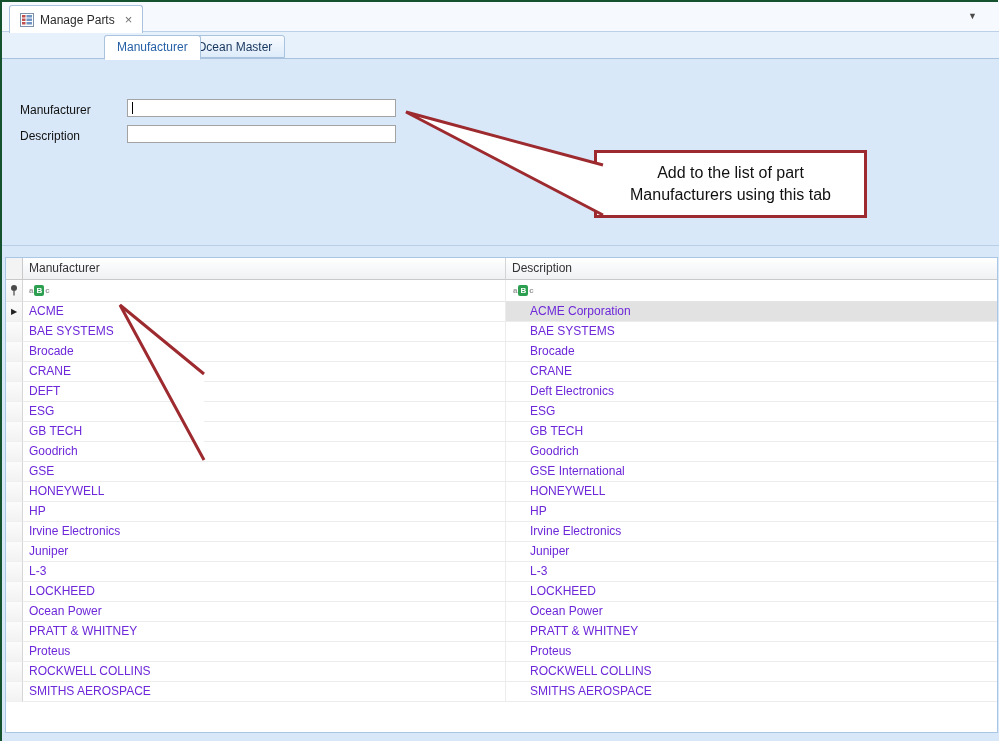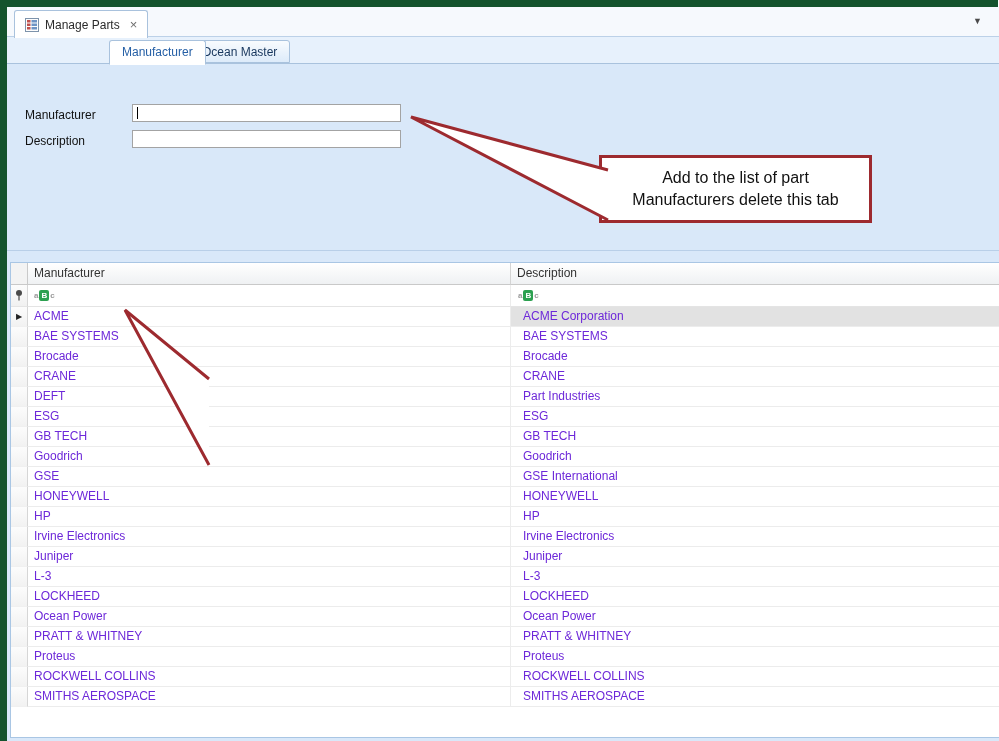--- a/index.html
+++ b/index.html
@@ -1,18 +1,18 @@
 <!DOCTYPE html>
 <html><head>
 <meta charset="utf-8">
 <style>
   * { margin:0; padding:0; box-sizing:border-box; }
   html,body { width:999px; height:741px; }
   body { font-family:"Liberation Sans", sans-serif; background:#fff; overflow:hidden; }
-  #app { position:relative; width:998px; height:741px; background:#f6f9fd; border:7px solid #14532d; }
+  #app { position:relative; width:998px; height:741px; background:#f6f9fd; border:2px solid #14532d; }
 
   
   .doc-tab-bar { position:absolute; left:0; top:0; width:997px; height:30px; background:#f6f9fd; border-bottom:1px solid #bcd1e8; }
   .doc-tab { position:absolute; left:7px; top:3px; height:28px; background:#fff; border:1px solid #a9c2dd; border-bottom:none;
              border-radius:3px 3px 0 0; display:flex; align-items:center; gap:6px; padding:0 10px; z-index:3; }
   .doc-tab-label { font-size:12px; color:#2b2b2b; }
   .doc-tab-close { font-size:13px; color:#6e6e6e; margin-left:4px; cursor:default; line-height:1; }
   .tab-dropdown { position:absolute; right:22px; top:9px; font-size:9px; color:#4a4a4a; }
 
   
@@ -49,21 +49,21 @@
   .abc { display:inline-flex; align-items:center; gap:1px; font-size:8px; font-weight:bold; }
   .abc-side { color:#9a9a9a; }
   .abc-mid { background:#2ca050; color:#fff; padding:1px 2px; border-radius:2px; }
   .grid-row { display:flex; height:20px; }
   .row-ind { width:17px; border-right:1px solid #d6d6d6; border-bottom:1px solid #f0f0f0; background:linear-gradient(#fcfcfc,#f2f2f2);
              display:flex; align-items:center; justify-content:center; }
   .row-arrow { font-size:8px; color:#222; display:none; line-height:1; }
   .grid-row.selected .row-arrow { display:block; }
   .cell { font-size:12px; color:#6d28d9; line-height:19px; overflow:hidden; white-space:nowrap; border-bottom:1px solid #ececec; }
   .cell-manufacturer { width:483px; padding-left:6px; border-right:1px solid #ececec; }
-  .cell-description { flex:1; padding-left:12px; }
+  .cell-description { flex:1; padding-left:24px; }
   .grid-row.selected .cell-description { background:#e2e2e2; }
 </style>
 </head>
 <body>
 
 <div id="app">
 
   <div class="doc-tab-bar">
     <div class="doc-tab">
       <svg width="14" height="14" viewBox="0 0 14 14">
@@ -93,21 +93,21 @@
     <span class="field-label" style="top:44px;">Manufacturer</span>
     <div class="textbox" style="top:40px;">
         <span class="caret"></span>
       </div>
 
     <span class="field-label" style="top:70px;">Description</span>
     <div class="textbox" style="top:66px;"></div>
 
     <div class="callout-box" style="left:592px; top:91px; width:273px; height:68px;">
       <div class="callout-text" style="line-height:22px;">Add to the list of part
-Manufacturers delete this tab</div>
+Manufacturers using this tab</div>
     </div>
     <svg class="callout-tail" style="left:395px; top:43px;" width="215" height="120">
       <polygon points="9,10 206,63 206,113" fill="#ffffff"></polygon>
       <path d="M 206,113 L 9,10 L 206,63" fill="none" stroke="#9d2a2f" stroke-width="3"></path>
     </svg>
 
     <div class="grid">
       <div class="grid-header">
         <div class="hcell h-ind"></div>
         <div class="hcell h-manufacturer">Manufacturer</div>
@@ -158,21 +158,21 @@
 
   <div class="grid-row">
     <div class="row-ind"></div>
     <div class="cell cell-manufacturer">CRANE</div>
     <div class="cell cell-description">CRANE</div>
   </div>
 
   <div class="grid-row">
     <div class="row-ind"></div>
     <div class="cell cell-manufacturer">DEFT</div>
-    <div class="cell cell-description">Part Industries</div>
+    <div class="cell cell-description">Deft Electronics</div>
   </div>
 
   <div class="grid-row">
     <div class="row-ind"></div>
     <div class="cell cell-manufacturer">ESG</div>
     <div class="cell cell-description">ESG</div>
   </div>
 
   <div class="grid-row">
     <div class="row-ind"></div>

